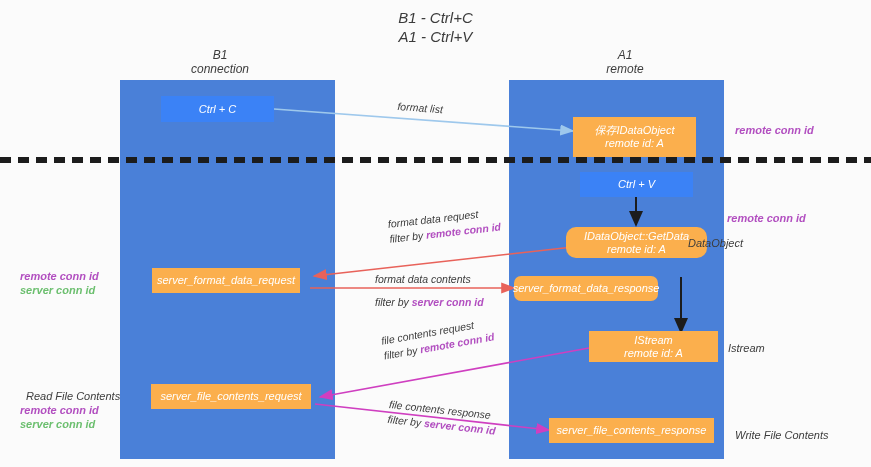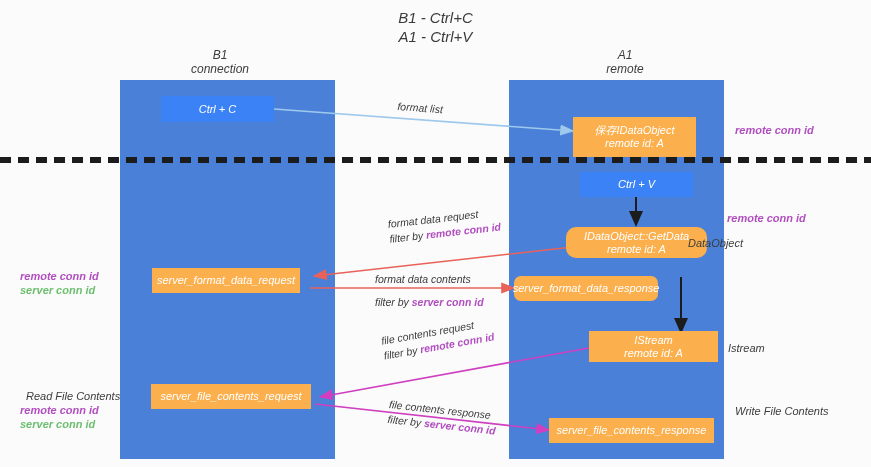--- a/index.html
+++ b/index.html
@@ -185,21 +185,21 @@
   </div>
 
   <div class="abs ann purple" style="left:735px; top:123px;">remote conn id</div>
 
   <div class="abs ann purple" style="left:727px; top:211px;">remote conn id</div>
 
   <div class="abs ann plain" style="left:688px; top:236px;">DataObject</div>
 
   <div class="abs ann plain" style="left:728px; top:341px;">Istream</div>
 
-  <div class="abs ann plain" style="left:735px; top:404px;">Write File Contents</div>
+  <div class="abs ann plain" style="left:735px; top:428px;">Write File Contents</div>
 
   <div class="abs ann purple" style="left:20px; top:269px;">remote conn id</div>
   <div class="abs ann green" style="left:20px; top:283px;">server conn id</div>
 
   <div class="abs ann plain" style="left:26px; top:364px;margin-top:25px;">Read File Contents</div>
   <div class="abs ann purple" style="left:20px; top:403px;">remote conn id</div>
   <div class="abs ann green" style="left:20px; top:417px;">server conn id</div>
 
 </div>
 

